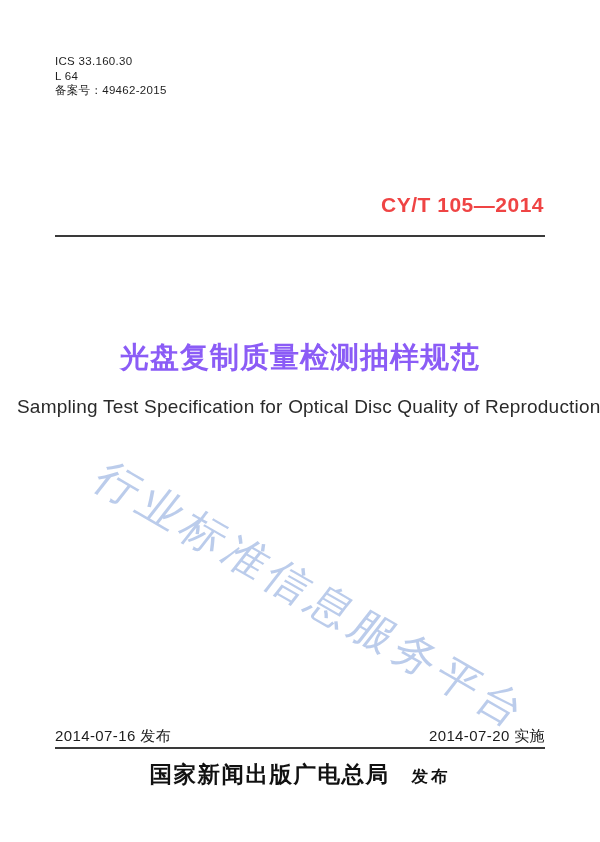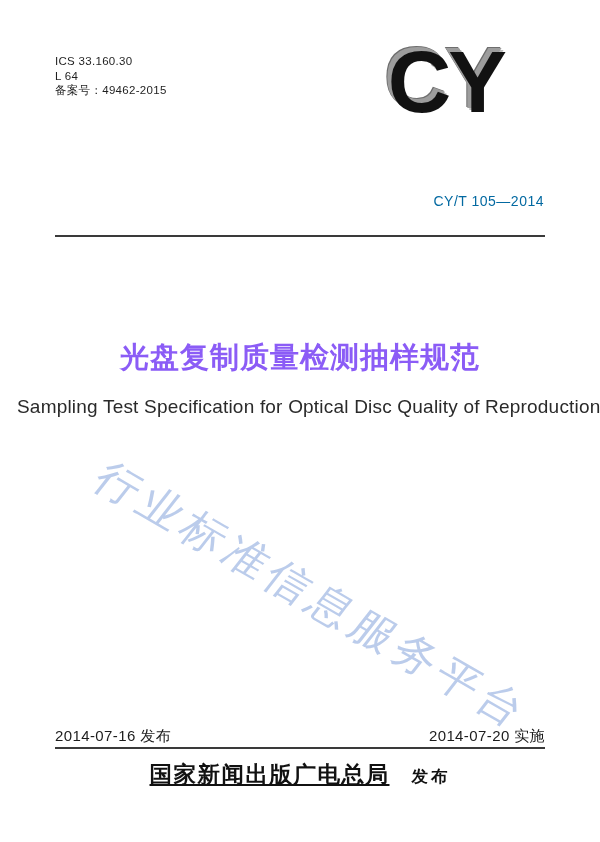--- a/index.html
+++ b/index.html
@@ -28,21 +28,21 @@
   
   .std-heading{
     position:absolute;top:140px;left:0;width:100%;
     text-align:center;
     font-size:31px;line-height:40px;
     letter-spacing:1.5px;
     font-weight:500;color:#161616;
   }
   .std-number{
     position:absolute;top:193px;right:56px;
-    font-size:14px;letter-spacing:0.5px;color:#0369a1;
+    font-size:21px;letter-spacing:0.5px;color:#ef4444;font-weight:bold;
   }
   .rule{
     position:absolute;left:55px;right:55px;height:2px;
     background:#3a3a3a;
   }
   .rule-top{top:235px;}
   .rule-bottom{top:747px;}
   .doc-title-zh{
     position:absolute;top:338px;left:0;width:100%;
     text-align:center;
@@ -67,40 +67,39 @@
     display:flex;justify-content:space-between;
     font-size:15px;color:#1c1c1c;letter-spacing:0.4px;
   }
   .publisher-row{
     position:absolute;top:759px;left:0;width:100%;
     text-align:center;white-space:nowrap;
     color:#111;
   }
   .publisher-name{
     font-family:"Liberation Serif","DejaVu Serif",serif;
-    font-weight:bold;font-size:22.5px;letter-spacing:1.5px;text-decoration:underline;
+    font-weight:bold;font-size:22.5px;letter-spacing:1.5px;
   }
   .publish-label{
     font-family:"Liberation Serif","DejaVu Serif",serif;
     font-weight:bold;font-size:16.5px;letter-spacing:3px;
     margin-left:22px;
   }
 </style>
 </head>
 <body>
 
 <div class="page">
 
   <div class="meta-block">
     <div>ICS 33.160.30</div>
     <div>L 64</div>
     <div>备案号：49462-2015</div>
   </div>
 
-  <div class="logo">CY</div>
 
 
   <div class="std-number">CY/T 105—2014</div>
 
   <div class="rule rule-top"></div>
 
   <div class="doc-title-zh">光盘复制质量检测抽样规范</div>
 
   <div class="doc-title-en">Sampling Test Specification for Optical Disc Quality of Reproduction</div>
 

